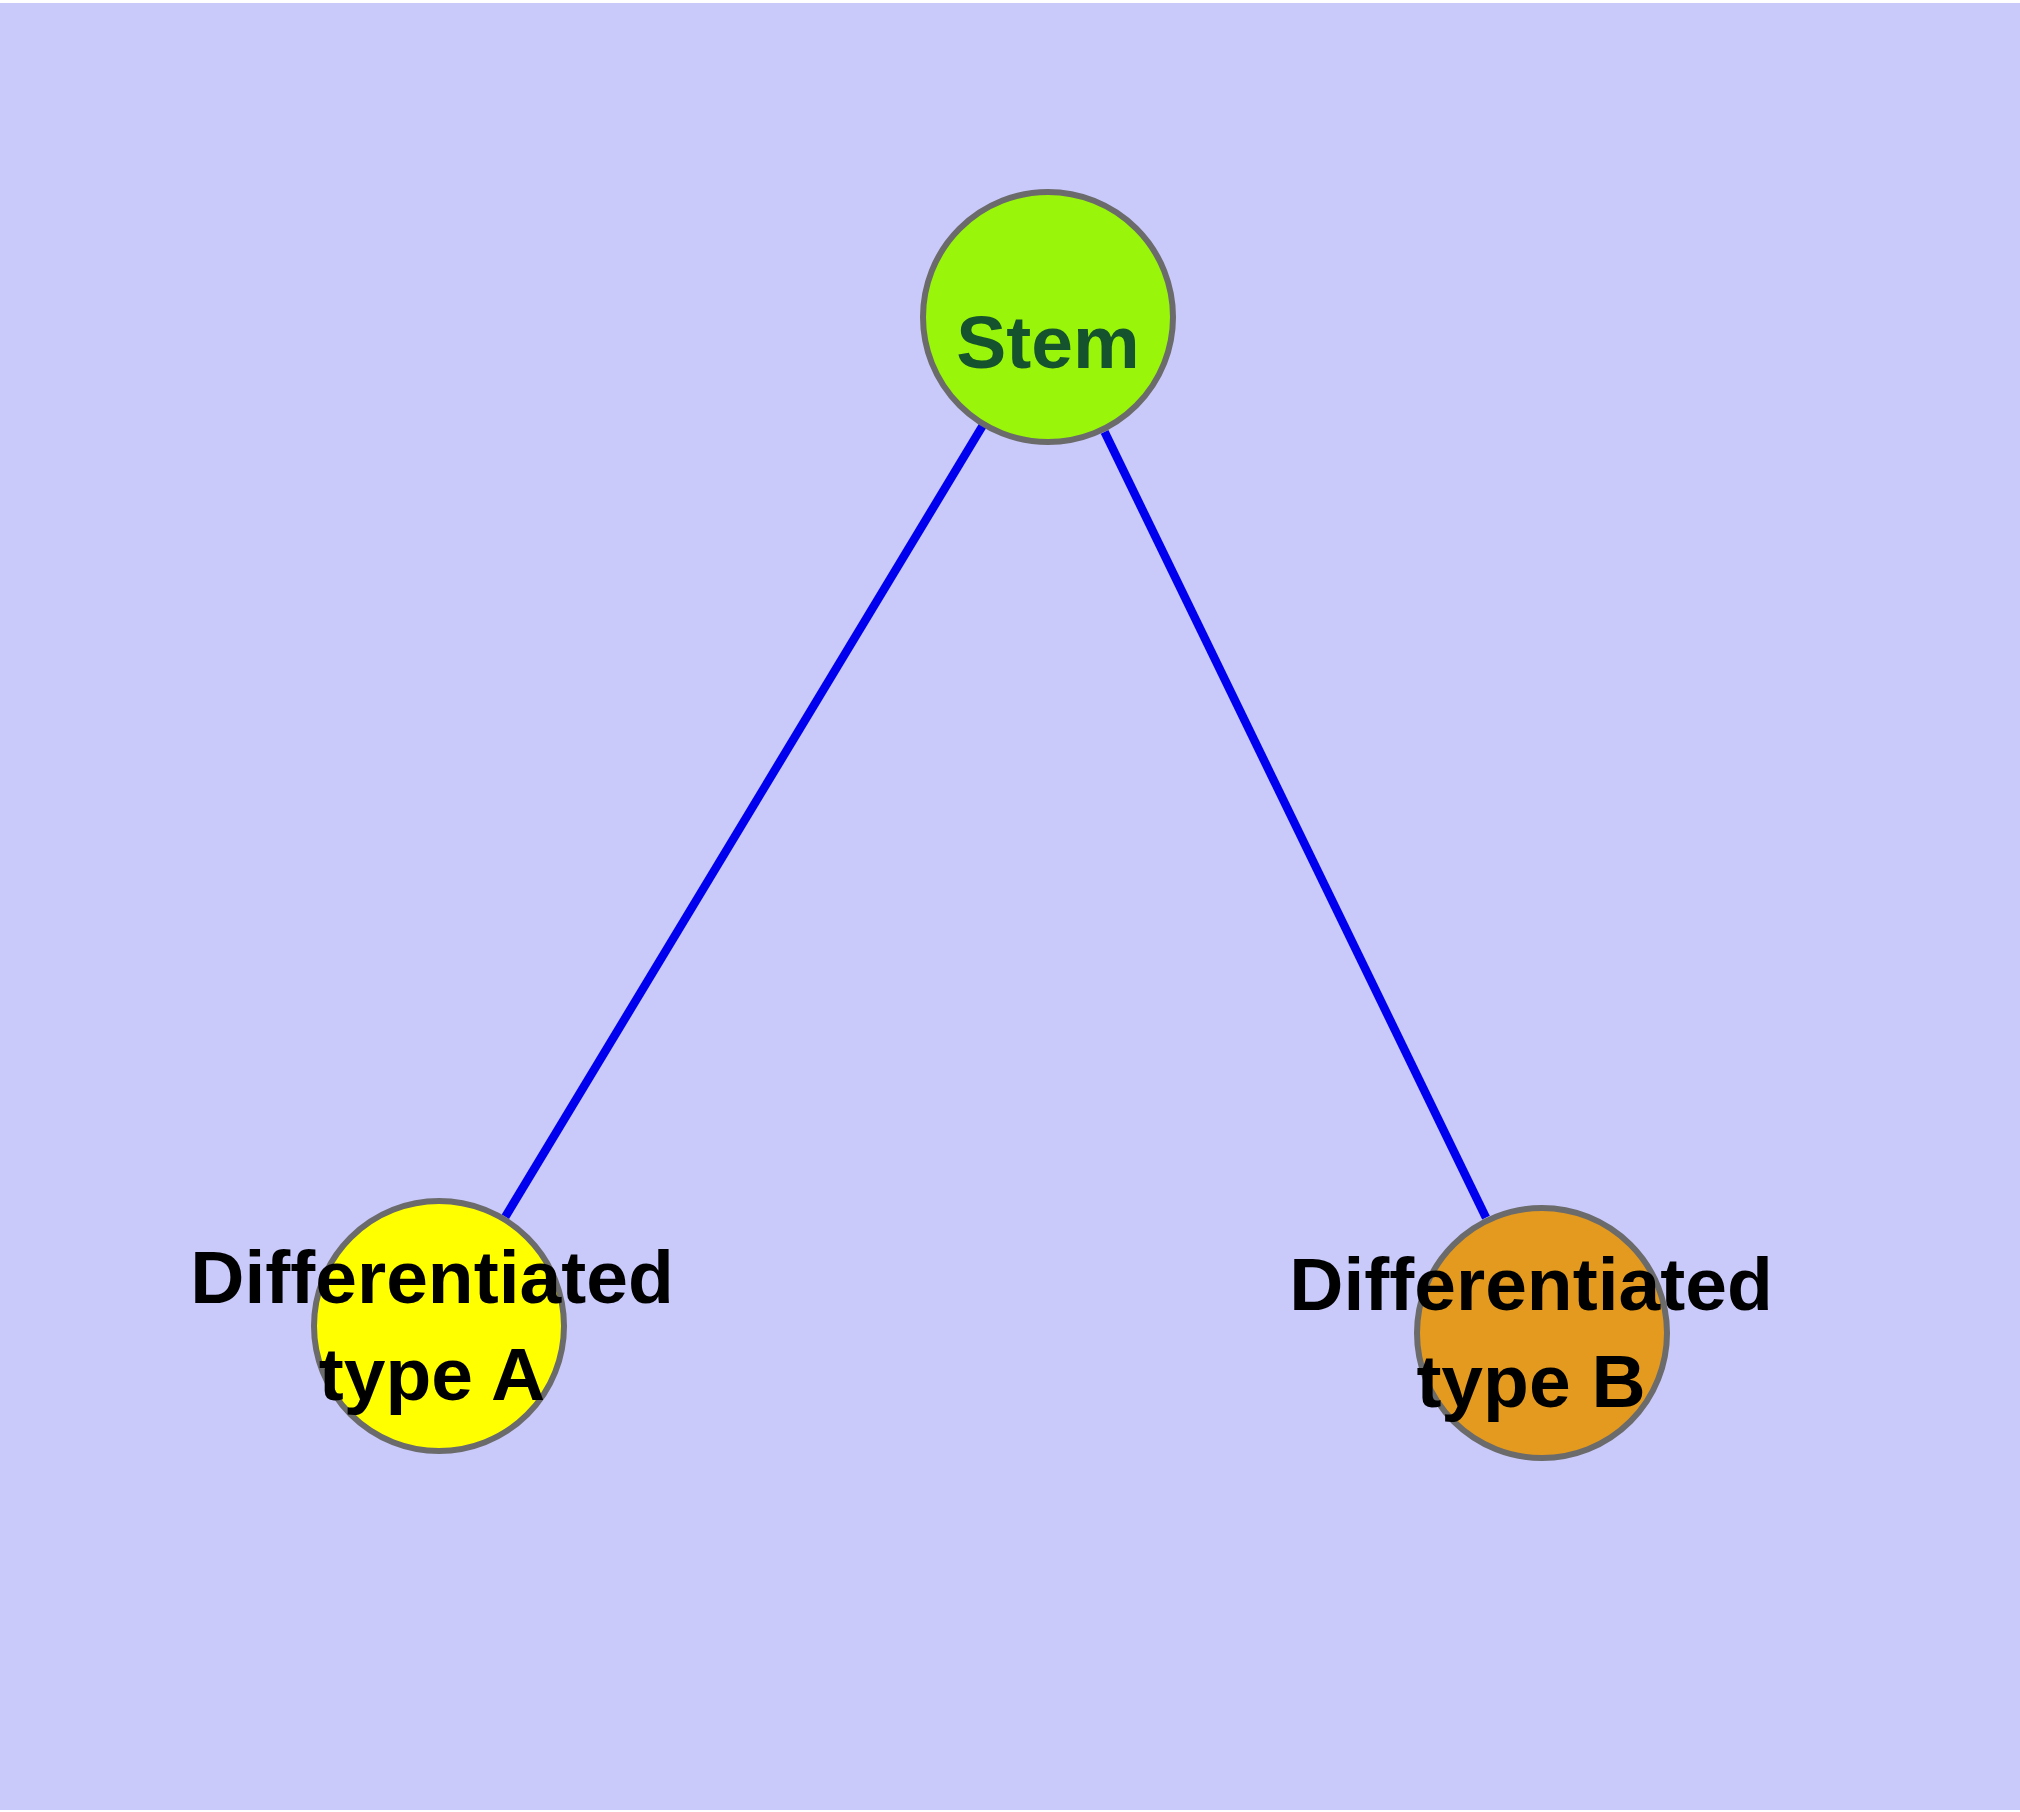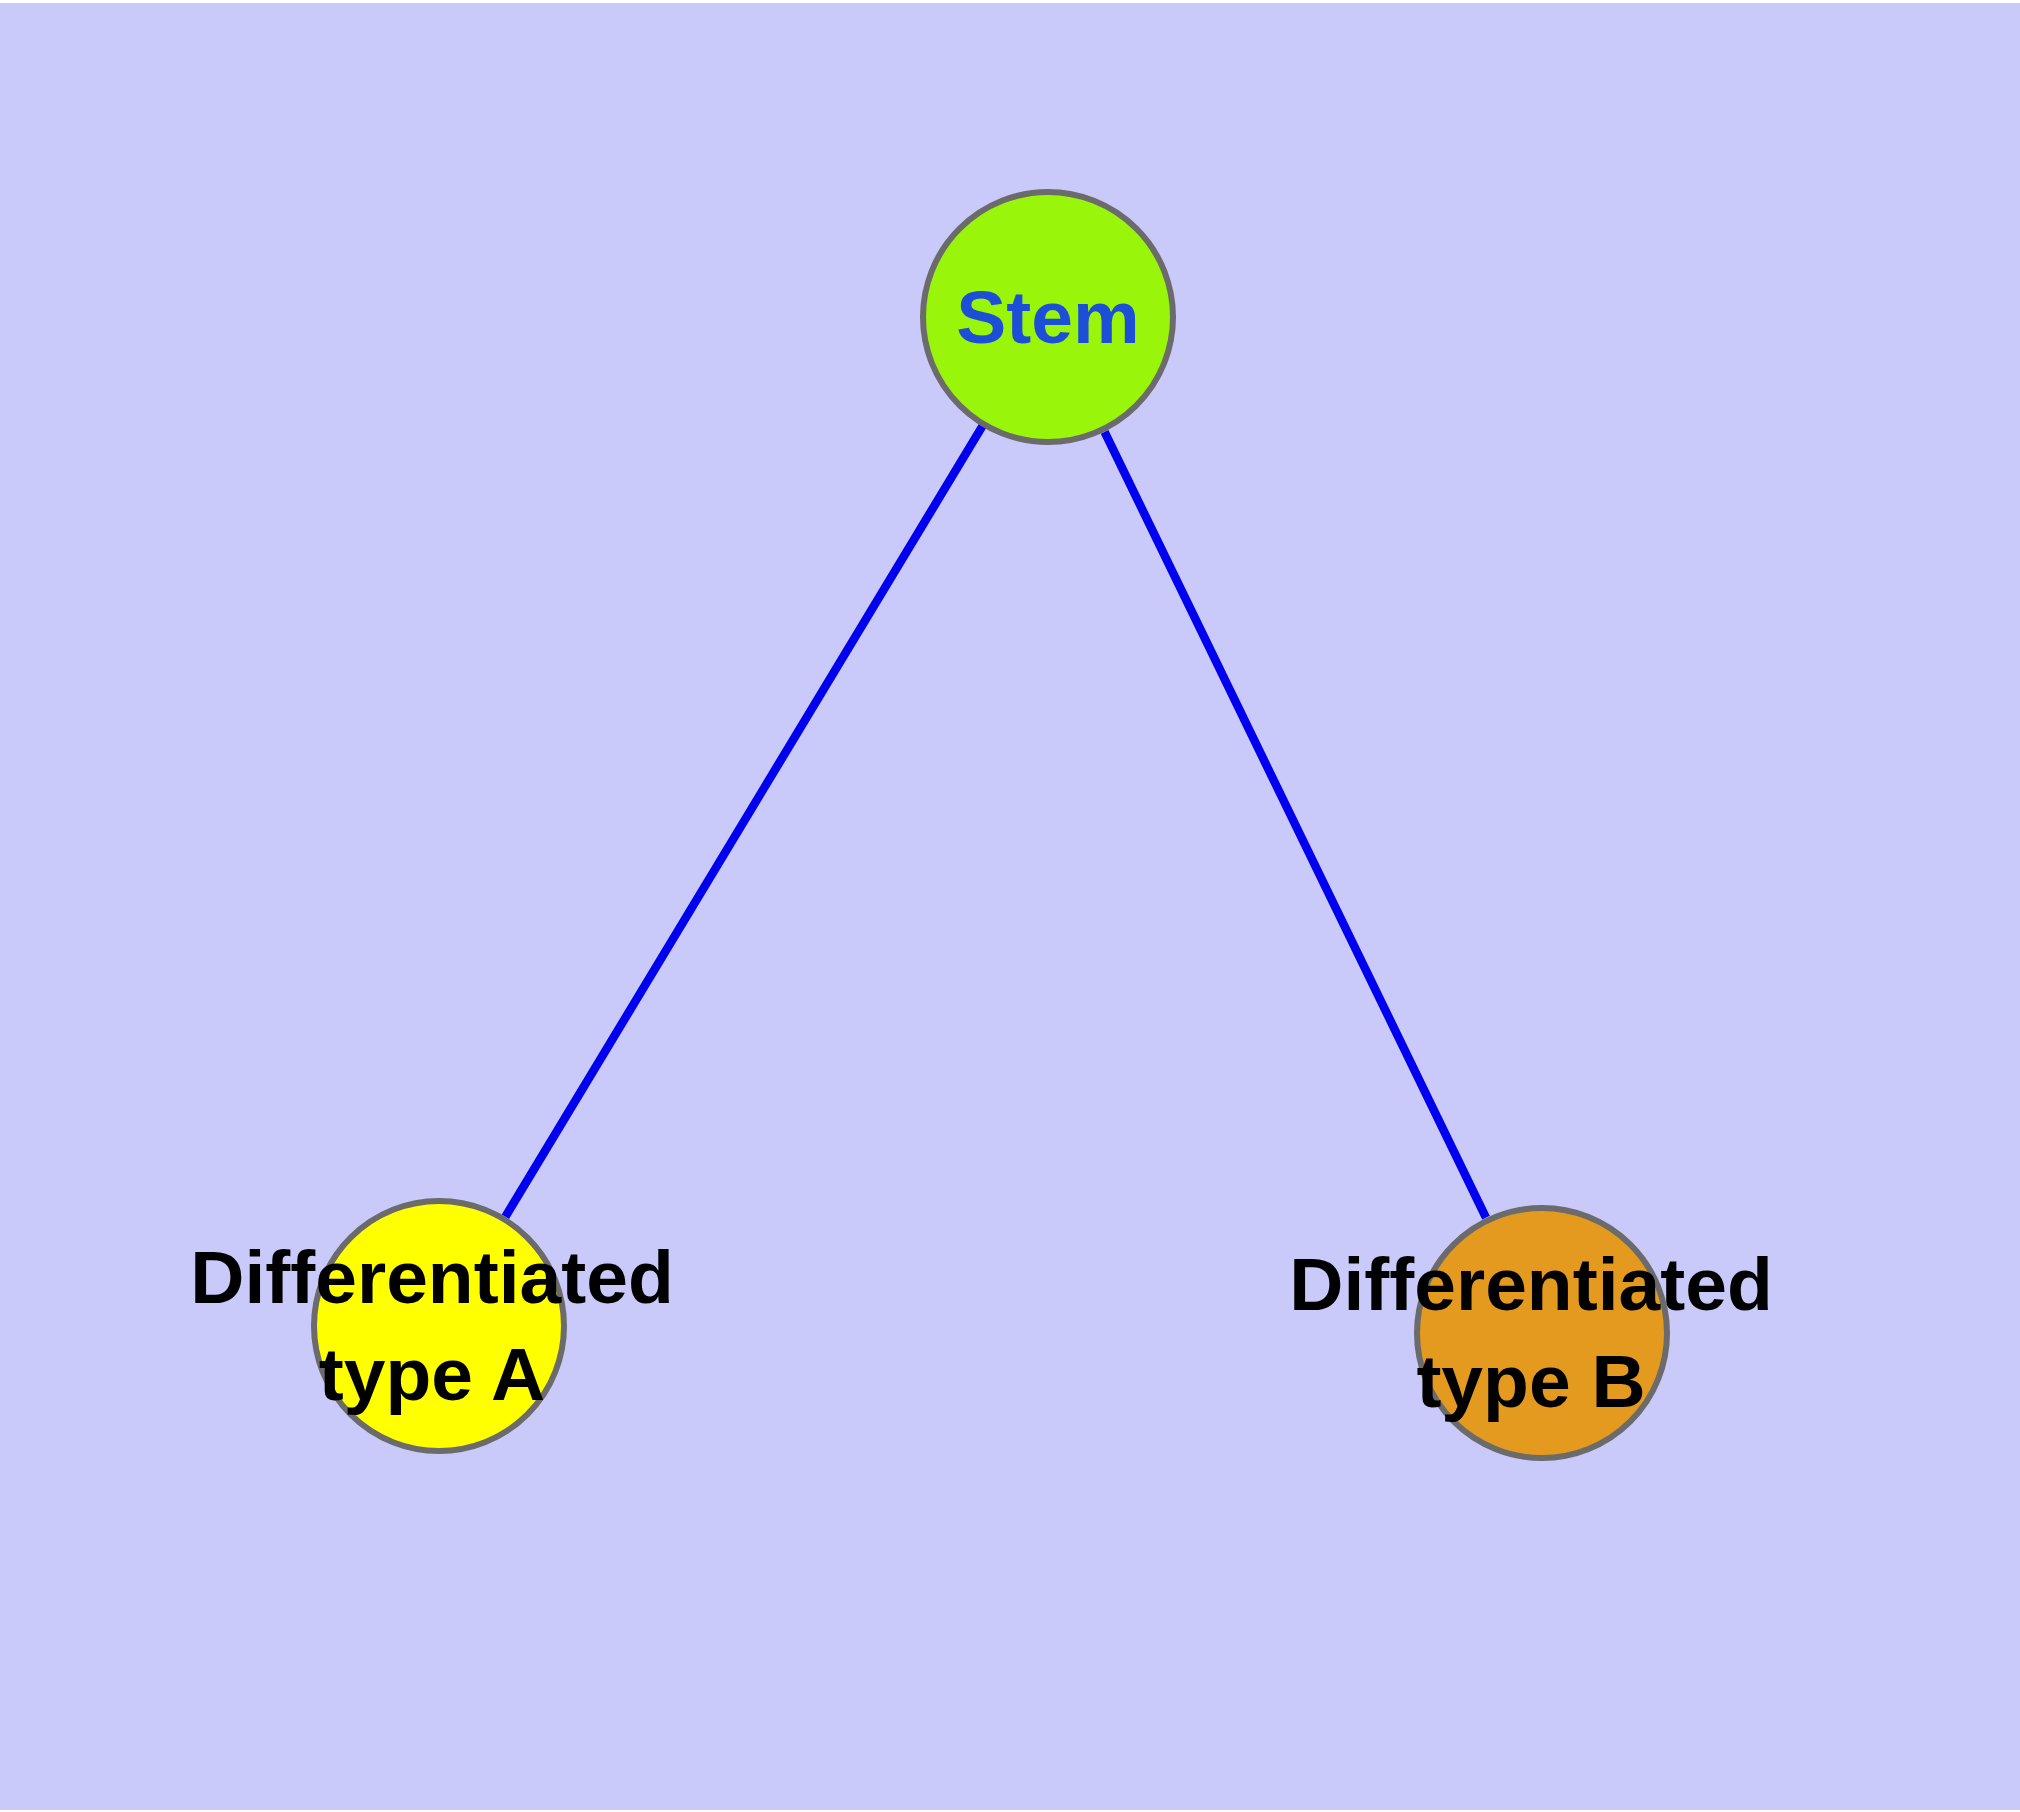--- a/index.html
+++ b/index.html
@@ -56,21 +56,21 @@
     <line class="edge" x1="1159" y1="499" x2="596" y2="1432" style="stroke: rgb(0, 0, 238);"></line>
     <line class="edge" x1="1303" y1="506" x2="1753" y2="1433" style="stroke: rgb(0, 0, 238);"></line>
   </svg>
 
   <div class="node" id="node-stem" style="background-color: rgb(153, 245, 10); border-color: rgb(107, 107, 107);"></div>
 
   <div class="node" id="node-type-a" style="background-color: rgb(255, 255, 0); border-color: rgb(107, 107, 107);"></div>
 
   <div class="node" id="node-type-b" style="background-color: rgb(228, 154, 31); border-color: rgb(107, 107, 107);"></div>
 
-  <div class="node-label" id="label-stem" style="color: #1d4ed8;">Stem</div>
+  <div class="node-label" id="label-stem" style="color: #14532d; margin-top: 25px;">Stem</div>
 
   <div class="node-label" id="label-type-a" style="color: rgb(0, 0, 0);">Differentiated
 type A</div>
 
   <div class="node-label" id="label-type-b" style="color: rgb(0, 0, 0);">Differentiated
 type B</div>
 
 </div>
 
 

